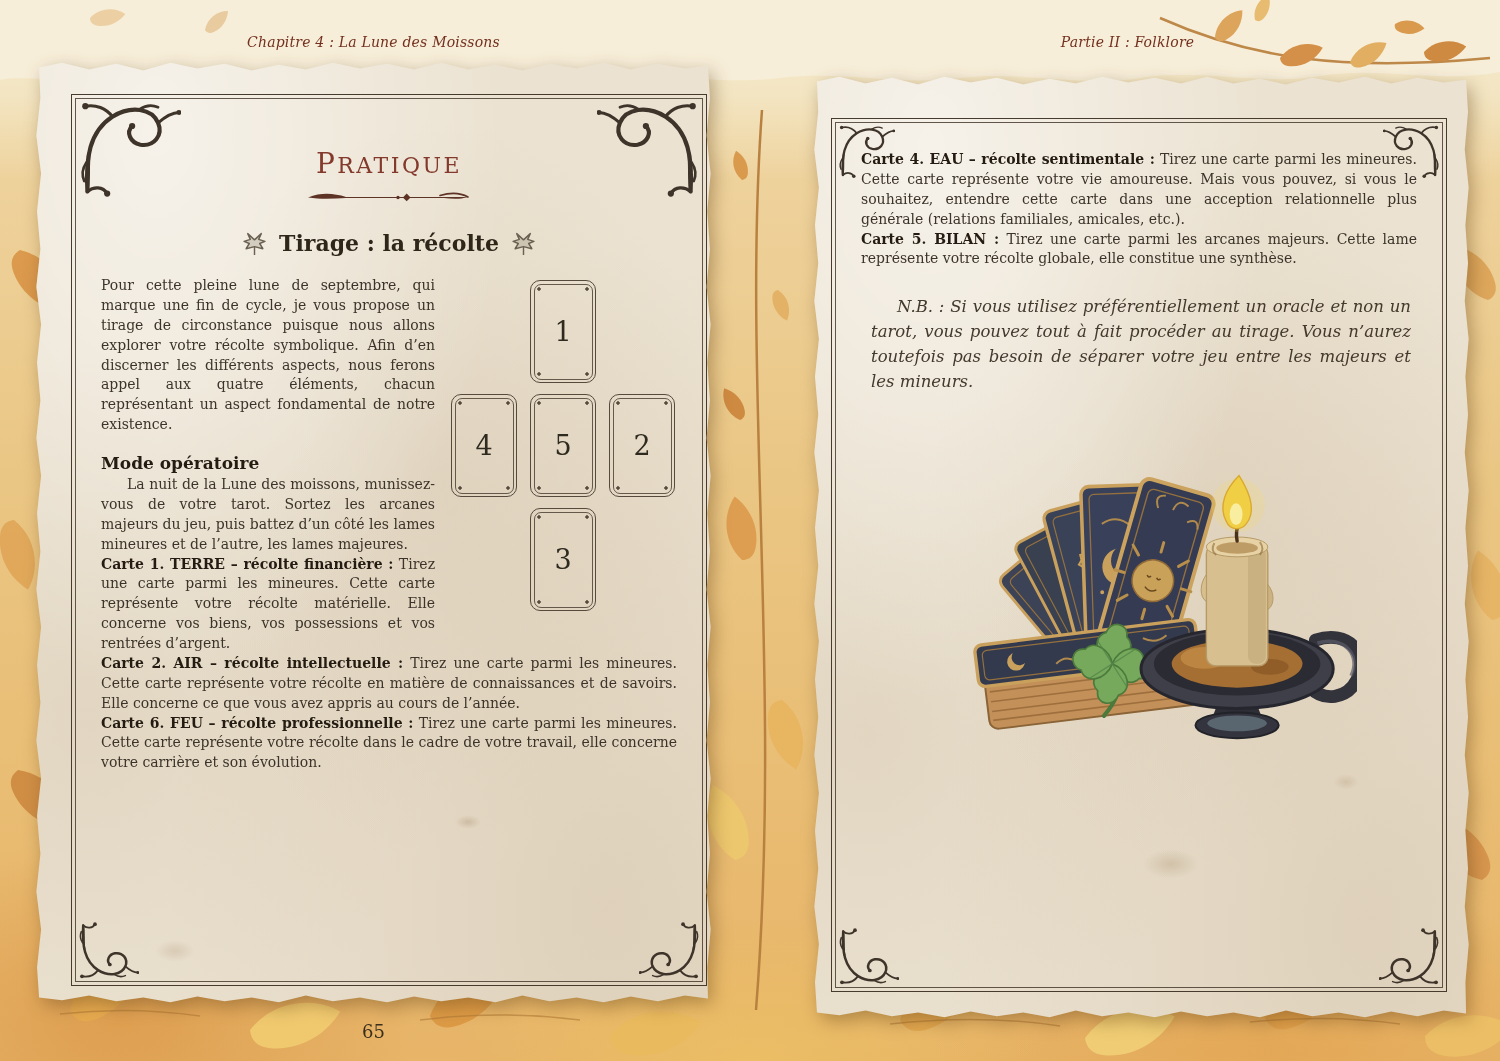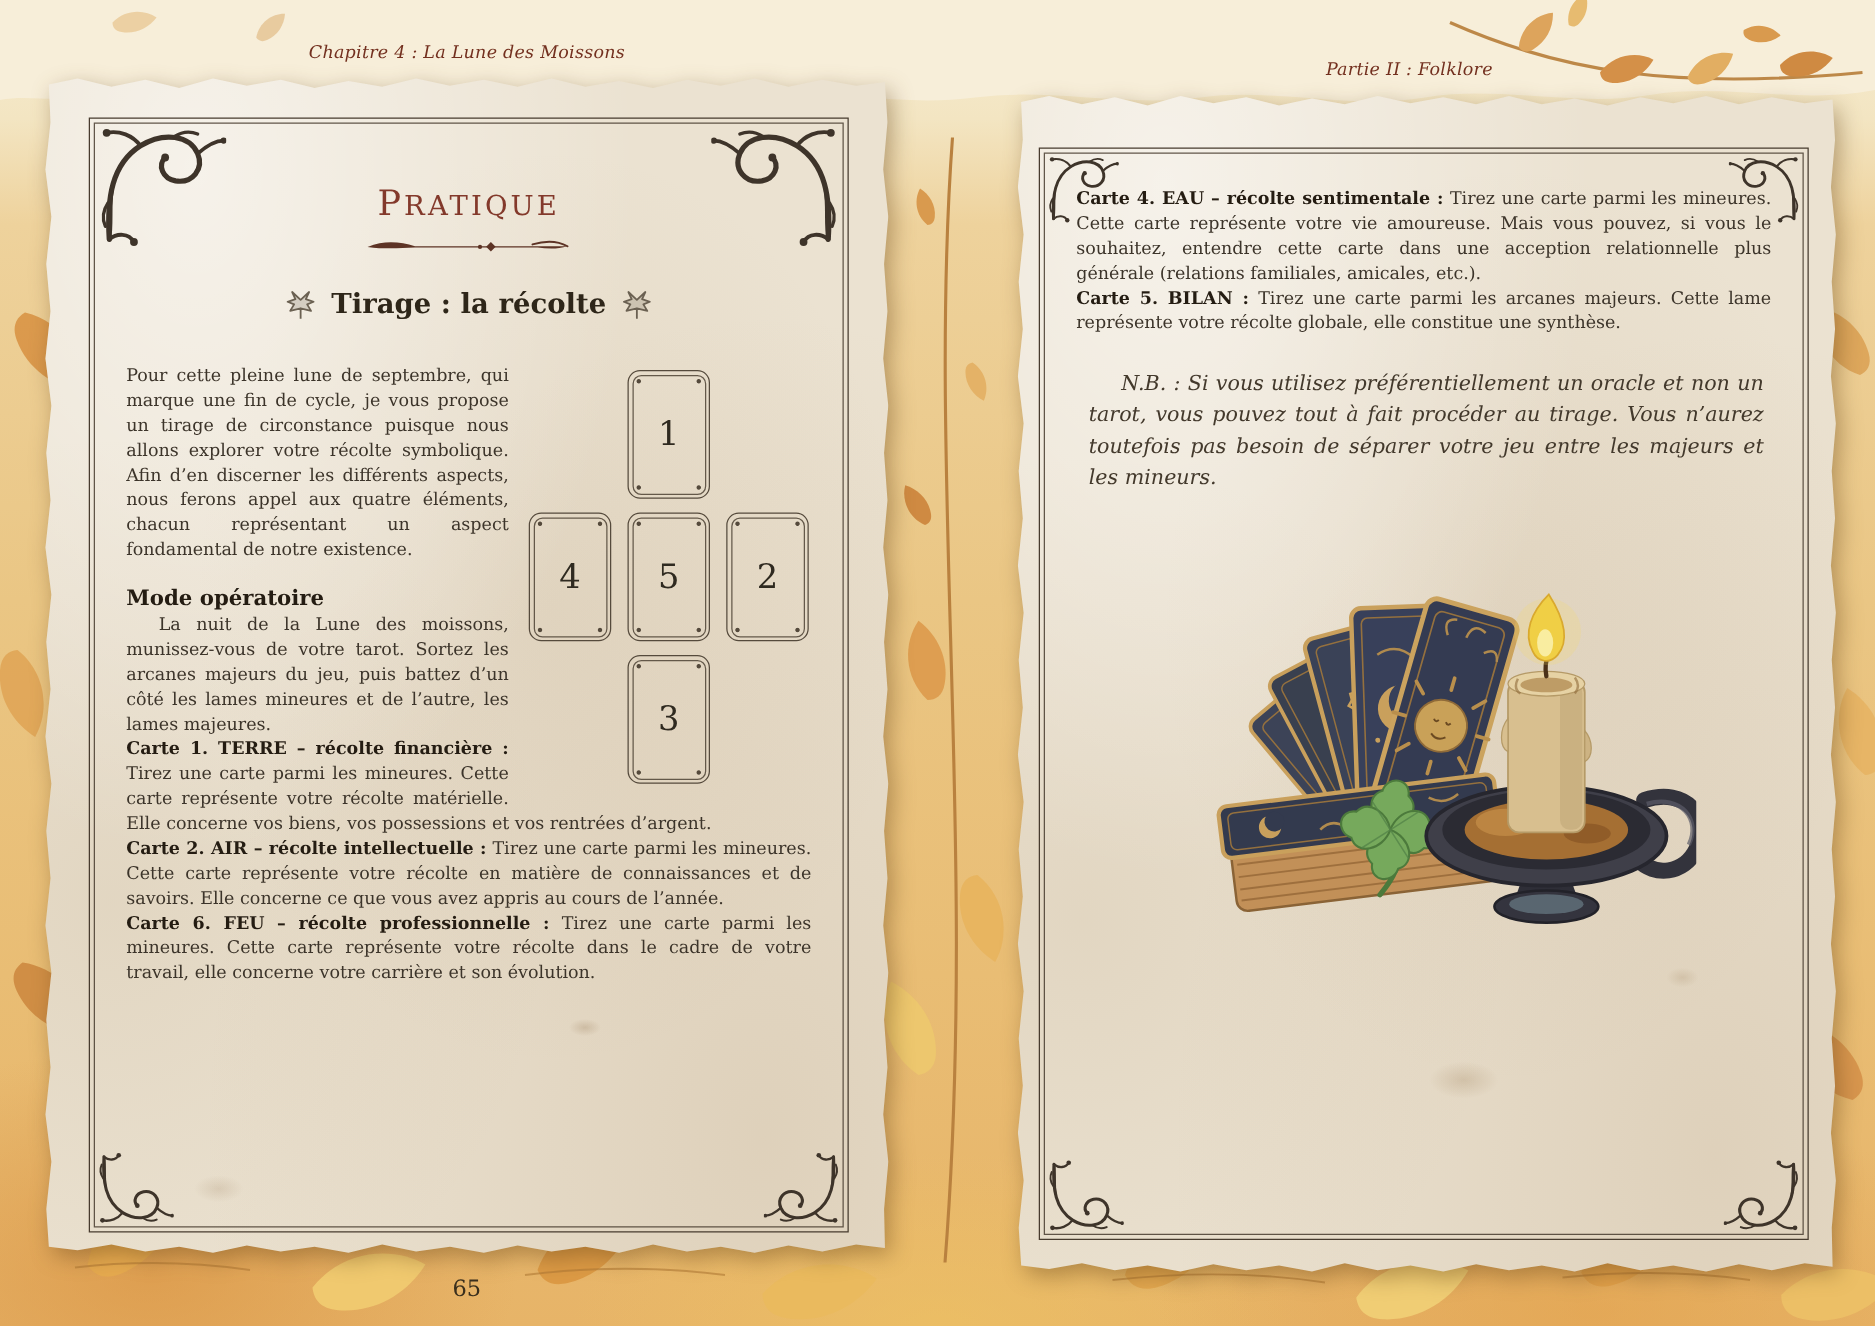--- a/index.html
+++ b/index.html
@@ -17,21 +17,21 @@
   }
   svg { display:block; }
   .bg-leaves { position:absolute; inset:0; pointer-events:none; }
 
   
   .running-head {
     position:absolute; text-align:center; font-style:italic; font-size:14px;
     color:#73301f; letter-spacing:.2px;
   }
   .running-head.left  { left:35px;  top:34px; width:677px; }
-  .running-head.right { left:815px; top:48px; width:625px; }
+  .running-head.right { left:815px; top:34px; width:625px; }
   .folio {
     position:absolute; left:35px; top:1021px; width:677px; text-align:center;
     font-size:18px; color:#3a2f1d;
   }
 
   
   .paper-wrap { position:absolute; filter:drop-shadow(4px 6px 9px rgba(96,62,20,.42)); }
   .paper-wrap.left-pw  { left:35px;  top:60px; width:677px; height:945px; }
   .paper-wrap.right-pw { left:813px; top:74px; width:657px; height:946px; }
   .paper {
@@ -62,40 +62,40 @@
   }
   .stain { position:absolute; border-radius:50%; pointer-events:none; }
 
   
   .frame {
     position:absolute; border:1.4px solid #473b2e;
   }
   .frame::before {
     content:""; position:absolute; inset:3px; border:0.9px solid rgba(71,59,46,.85);
   }
-  .left-pw .frame  { left:36px; top:34px; width:606px; height:890px; }
+  .left-pw .frame  { left:36px; top:34px; width:606px; height:890px;padding-left:28px; }
   .right-pw .frame { left:18px; top:44px; width:614px; height:872px; }
   .corner { position:absolute; color:#3e342a; }
   .corner.tl { top:5px; left:5px; }
   .corner.tr { top:5px; right:5px; transform:scaleX(-1); }
   .corner.bl { bottom:5px; left:5px; transform:scaleY(-1); }
   .corner.br { bottom:5px; right:5px; transform:scale(-1,-1); }
 
   .content { position:absolute; inset:5px; padding:14px 24px; }
 
   
   .page-title {
     margin:22px 0 0; text-align:center; font-weight:normal;
     font-size:31px; letter-spacing:2.5px; color:#83392b;
     font-variant:small-caps; text-transform:lowercase;
   }
   .page-title::first-letter { font-size:40px; }
   .divider { margin:6px auto 24px; display:block; }
   .section-title {
-    margin:0 0 36px; text-align:center; font-size:22px; color:#2e2619;
+    margin:0 0 20px; text-align:center; font-size:22px; color:#2e2619;
     display:flex; align-items:center; justify-content:center; gap:12px; font-weight:bold;
   }
   .body-text { font-size:14px; line-height:1.42; color:#3c342a; text-align:justify; margin:0; }
   p.body-text + p.body-text { margin-top:0; }
   .intro { margin:0; }
   .mode-heading { font-size:17px; color:#241c12; margin:18px 0 2px; font-weight:bold; }
   .indent { text-indent:26px; }
   .carte { margin-top:19px; }
   .carte strong { color:#241c12; }
 

